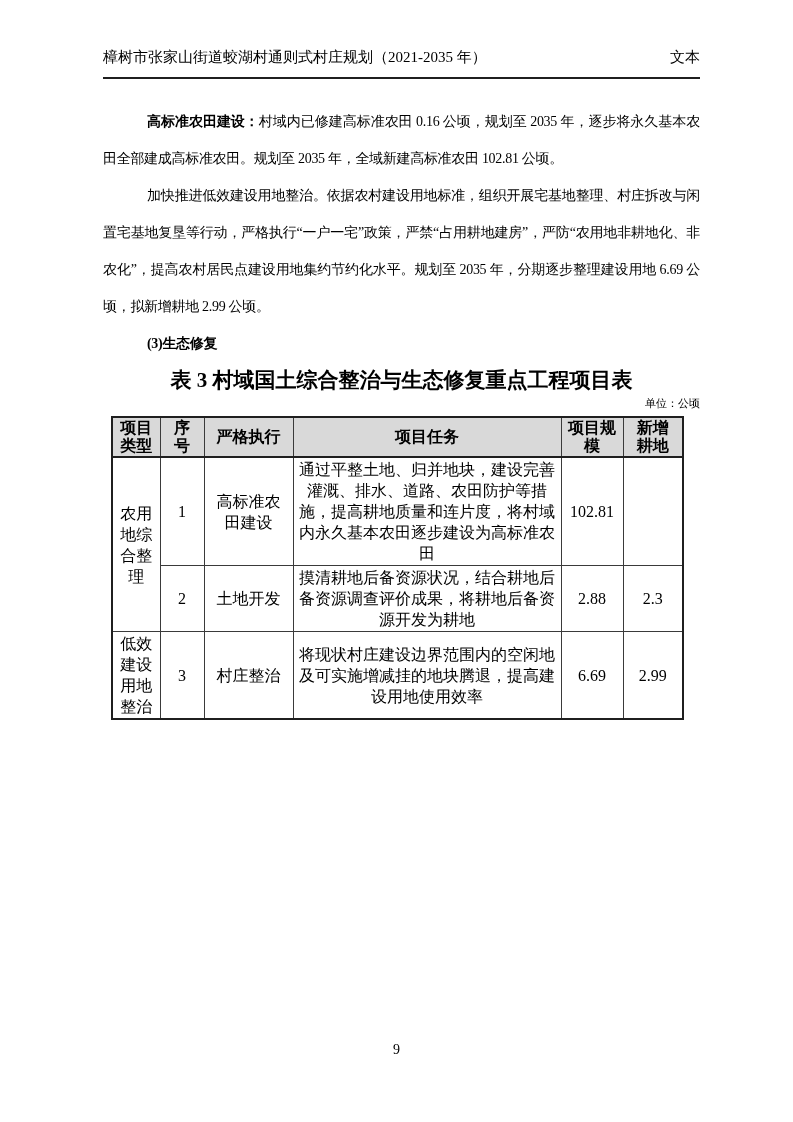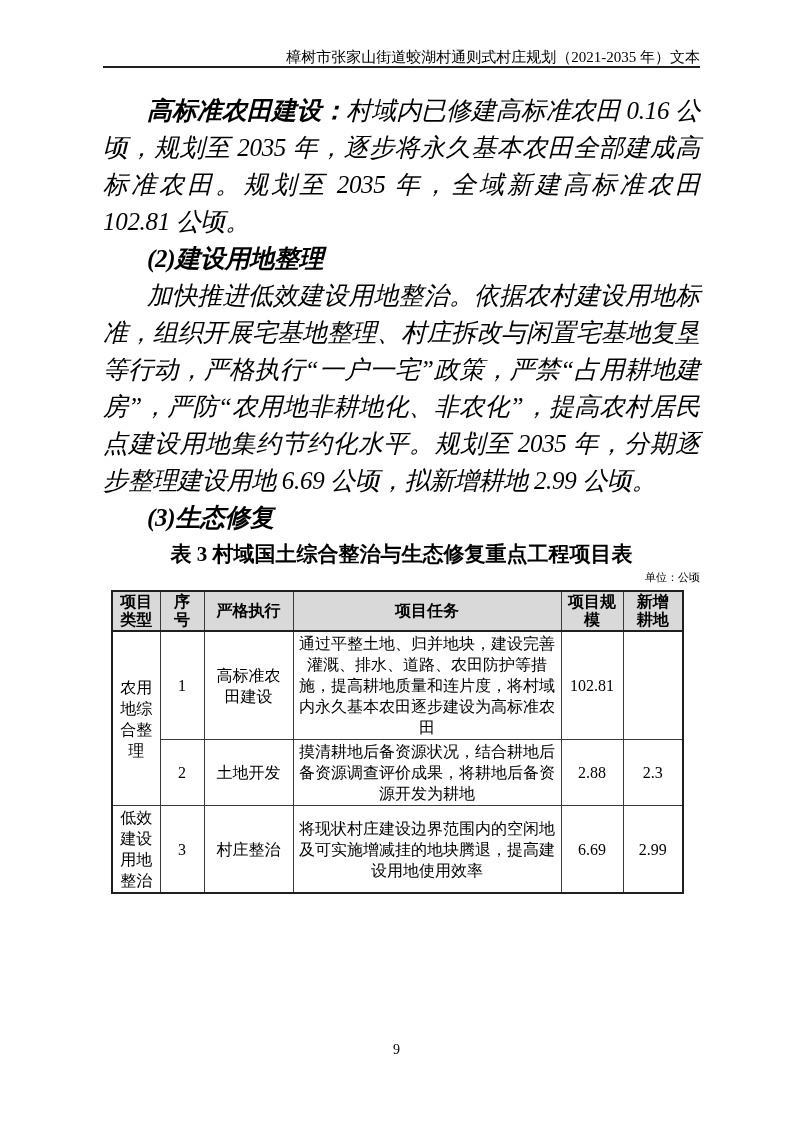--- a/index.html
+++ b/index.html
@@ -8,33 +8,32 @@
     width:793px; height:1122px;
     box-sizing:border-box;
     padding:48px 93px 0 103px;
     background:#ffffff;
     color:#000;
     font-family:"Liberation Serif","DejaVu Serif",serif;
     overflow:hidden;
   }
   
   .header-row {
-    display:flex; justify-content:flex-end; align-items:flex-end;
+    display:flex; justify-content:space-between; align-items:flex-end;
     border-bottom:2px solid #1f1f1f;
-    padding-bottom:0;
+    padding-bottom:11px;
     font-size:15px; line-height:18px;
   }
   
   .content { margin-top:24px; }
   .body {
-    font-size:25px; line-height:37px;
+    font-size:14px; line-height:37px;
     margin:0; text-indent:44px;
     text-align:justify; text-justify:inter-ideograph;
     letter-spacing:-0.3px;
-    font-style:italic;
   }
   .lead { font-weight:bold; }
   .heading { font-weight:bold; text-align:left; }
   
   .table-caption {
     margin-top:6px; text-align:center;
     font-size:21px; font-weight:bold; line-height:24px;
     letter-spacing:0;
   }
   .unit-label { text-align:right; font-size:11px; line-height:21px; margin-top:1px; }
@@ -75,21 +74,20 @@
   <div class="header-row">
     <span>樟树市张家山街道蛟湖村通则式村庄规划（2021-2035 年）</span>
     <span>文本</span>
   </div>
 
   <div class="content">
 
     <p class="body"><span class="lead">高标准农田建设：</span><span>村域内已修建高标准农田 0.16 公顷，规划至 2035 年，逐步将永久基本农田全部建成高标准农田。规划至 2035 年，全域新建高标准农田 102.81 公顷。</span></p>
 
 
-    <div class="body heading">(2)建设用地整理</div>
 
     <p class="body">加快推进低效建设用地整治。依据农村建设用地标准，组织开展宅基地整理、村庄拆改与闲置宅基地复垦等行动，严格执行“一户一宅”政策，严禁“占用耕地建房”，严防“农用地非耕地化、非农化”，提高农村居民点建设用地集约节约化水平。规划至 2035 年，分期逐步整理建设用地 6.69 公顷，拟新增耕地 2.99 公顷。</p>
 
     <div class="body heading">(3)生态修复</div>
 
 
     <div class="table-caption">表 3 村域国土综合整治与生态修复重点工程项目表</div>
 
     <div class="unit-label">单位：公顷</div>
 

